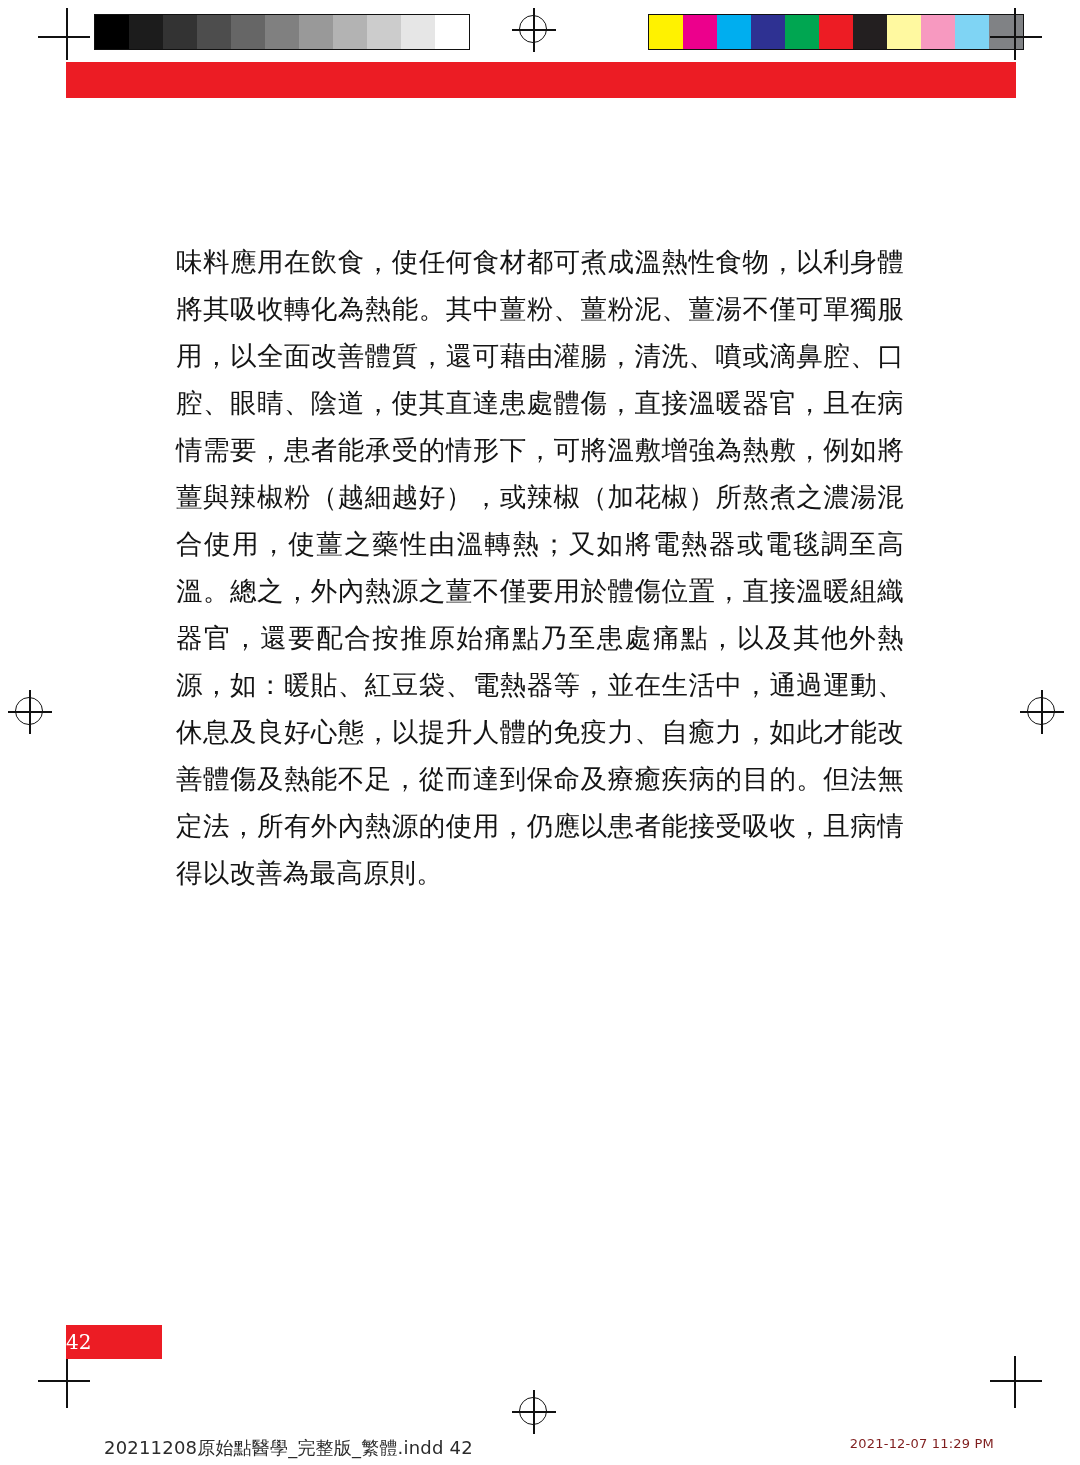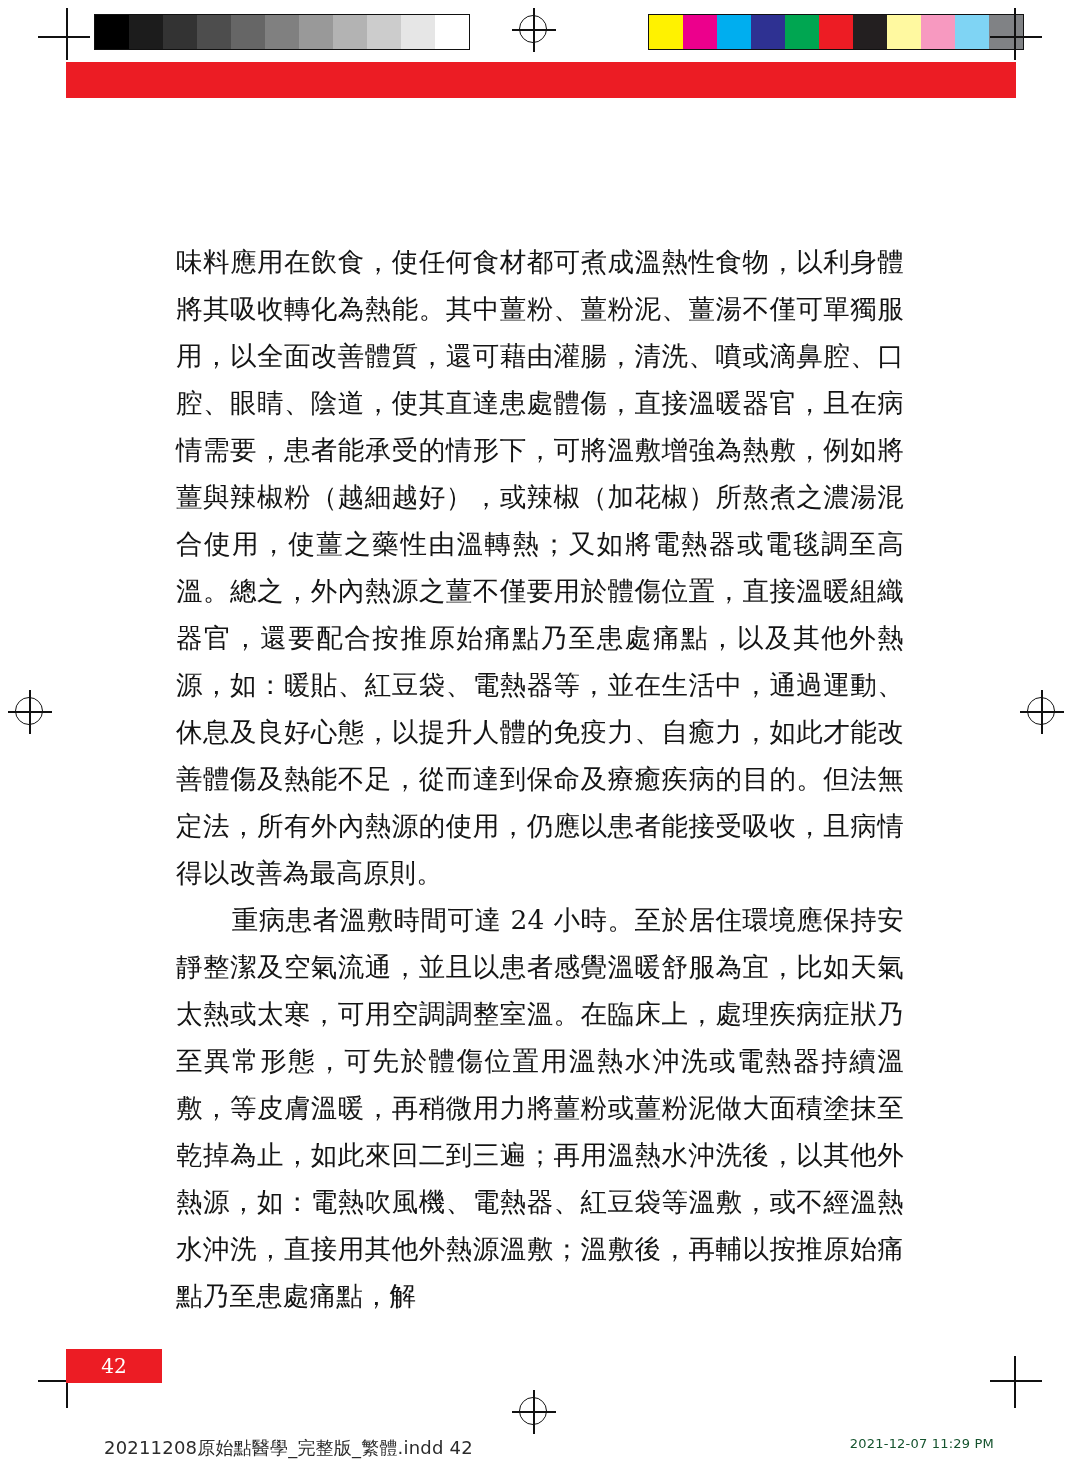--- a/index.html
+++ b/index.html
@@ -135,41 +135,40 @@
     left: 66px;
     top: 1325px;
     width: 96px;
     height: 34px;
     background: #ec1c24;
     color: #ffffff;
     font-family: "DejaVu Serif", "Liberation Serif", serif;
     font-size: 20px;
     display: flex;
     align-items: center;
-    justify-content: center;
-    margin-top: 24px;
+    justify-content: flex-start;
   }
 
   
   .slug-left {
     position: absolute;
     left: 104px;
     top: 1436px;
     font-family: "DejaVu Sans", "Liberation Sans", sans-serif;
     font-size: 18px;
     color: #2b2b2b;
     letter-spacing: 0.2px;
   }
   .slug-right {
     position: absolute;
     right: 86px;
     top: 1436px;
     font-family: "DejaVu Sans", "Liberation Sans", sans-serif;
     font-size: 13px;
-    color: #14532d;
+    color: #7f1d1d;
     letter-spacing: 0.2px;
   }
 </style>
 </head>
 <body>
 
 <div class="page">
 
   <div class="grayscale-strip">
     <div class="sw" style="background:#000000"></div>
@@ -228,21 +227,20 @@
     </div>
   <div class="crop-corner cc-br">
       <span class="v"></span>
       <span class="h"></span>
     </div>
 
   <div class="content">
     <p class="para">味料應用在飲食，使任何食材都可煮成溫熱性食物，以利身體將其吸收轉化為熱能。其中薑粉、薑粉泥、薑湯不僅可單獨服用，以全面改善體質，還可藉由灌腸，清洗、噴或滴鼻腔、口腔、眼睛、陰道，使其直達患處體傷，直接溫暖器官，且在病情需要，患者能承受的情形下，可將溫敷增強為熱敷，例如將薑與辣椒粉（越細越好），或辣椒（加花椒）所熬煮之濃湯混合使用，使薑之藥性由溫轉熱；又如將電熱器或電毯調至高溫。總之，外內熱源之薑不僅要用於體傷位置，直接溫暖組織器官，還要配合按推原始痛點乃至患處痛點，以及其他外熱源，如：暖貼、紅豆袋、電熱器等，並在生活中，通過運動、休息及良好心態，以提升人體的免疫力、自癒力，如此才能改善體傷及熱能不足，從而達到保命及療癒疾病的目的。但法無定法，所有外內熱源的使用，仍應以患者能接受吸收，且病情得以改善為最高原則。</p>
 
 
-    <p class="para indent">重病患者溫敷時間可達 24 小時。至於居住環境應保持安靜整潔及空氣流通，並且以患者感覺溫暖舒服為宜，比如天氣太熱或太寒，可用空調調整室溫。在臨床上，處理疾病症狀乃至異常形態，可先於體傷位置用溫熱水沖洗或電熱器持續溫敷，等皮膚溫暖，再稍微用力將薑粉或薑粉泥做大面積塗抹至乾掉為止，如此來回二到三遍；再用溫熱水沖洗後，以其他外熱源，如：電熱吹風機、電熱器、紅豆袋等溫敷，或不經溫熱水沖洗，直接用其他外熱源溫敷；溫敷後，再輔以按推原始痛點乃至患處痛點，解</p>
   </div>
 
   <div class="page-tab">
     <span>42</span>
   </div>
 
   <div class="slug-left">20211208原始點醫學_完整版_繁體.indd   42</div>
   <div class="slug-right">2021-12-07   11:29 PM</div>
 
 </div>

